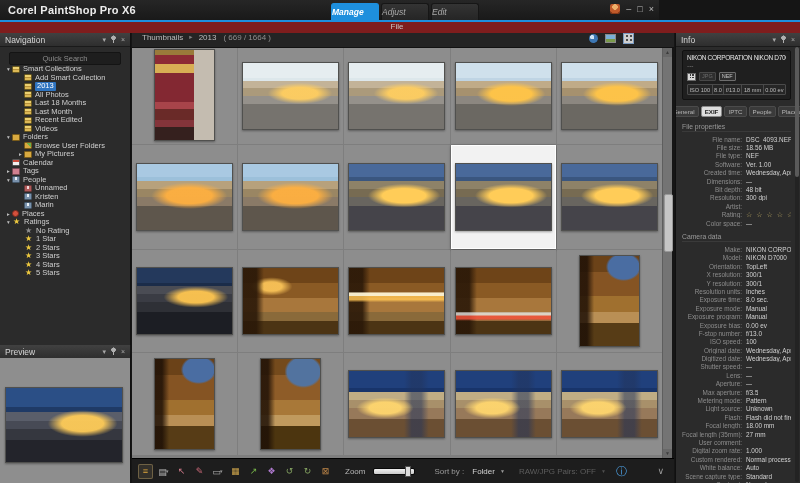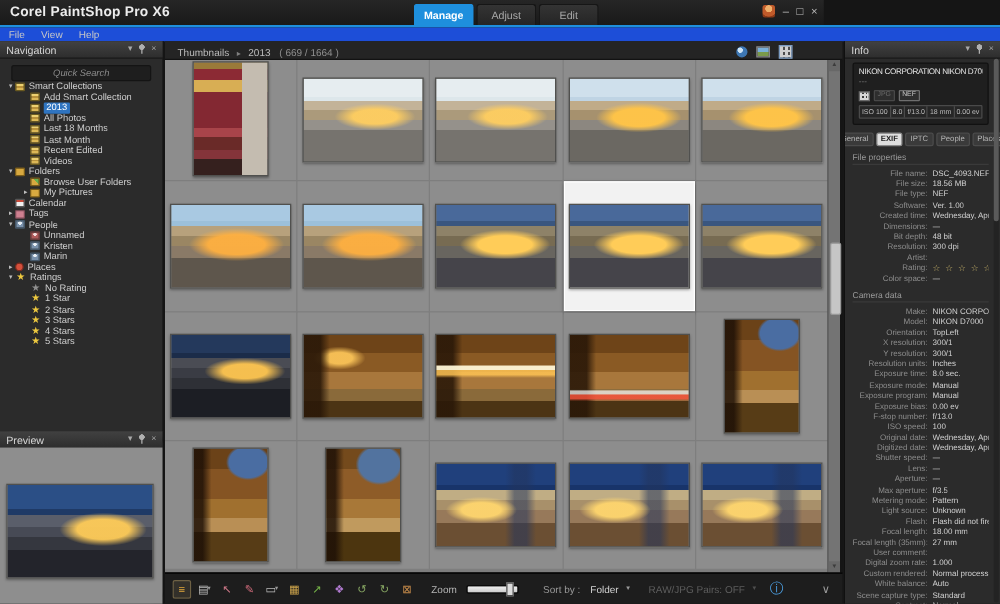--- a/index.html
+++ b/index.html
@@ -2,44 +2,44 @@
 <html><head>
 <meta charset="utf-8">
 <style>
   html,body{margin:0;padding:0;width:800px;height:483px;overflow:hidden;background:#151515;
     font-family:"Liberation Sans",sans-serif;-webkit-font-smoothing:antialiased;}
   .abs{position:absolute;}
   
   #titlebar{left:0;top:0;width:659px;height:20px;background:linear-gradient(#262626,#191919);}
   #apptitle{left:8px;top:0;height:20px;line-height:20px;font-size:11px;font-weight:bold;color:#ececec;letter-spacing:.2px;}
   #wtabs{left:331px;top:3px;display:flex;gap:2px;}
-  .wtab{width:46px;height:17px;line-height:17px;text-align:center;font-size:8.5px;color:#a9a9a9;
-    background:linear-gradient(#343434,#242424);border:1px solid #161616;border-bottom:none;border-radius:3px 3px 0 0;}
+  .wtab{width:46px;height:17px;line-height:17px;text-align:left;font-size:8.5px;color:#a9a9a9;
+    background:linear-gradient(#343434,#242424);border:1px solid #161616;border-bottom:none;border-radius:3px 3px 0 0;font-style:italic;}
   .wtab.act{background:#1e8fdd;color:#fff;font-weight:bold;border-color:#1e8fdd;}
   #winctl{right:5px;top:4px;display:flex;gap:6px;align-items:center;}
   .user-ic{width:10px;height:10px;border-radius:2px;
     background:radial-gradient(circle at 50% 30%,#f0b06a 0 2.6px,#c05a2a 3px 70%,#8a3a18 75%);}
   .wbtn{font-size:9px;color:#bdbdbd;line-height:10px;}
   #accent{left:0;top:20px;width:800px;height:2px;background:#1e8fdd;}
   
-  #menubar{left:0;top:22px;width:800px;height:11px;background:#1d4ed8;display:flex;align-items:center;padding-left:7px;box-sizing:border-box;}
+  #menubar{left:0;top:22px;width:800px;height:11px;background:#7f1d1d;display:flex;align-items:center;padding-left:7px;box-sizing:border-box;flex-direction:column;}
   .mitem{font-size:8px;color:#c6c6c6;margin-right:13px;}
   
   .panel{background:#2b2b2b;}
   .phead{height:13px;background:linear-gradient(#414141,#2e2e2e);border-bottom:1px solid #1a1a1a;
     display:flex;align-items:center;padding:0 5px;font-size:8.5px;color:#d6d6d6;}
   .phead .sp{flex:1;}
   .hico{font-size:7px;color:#a8a8a8;margin-left:4px;line-height:8px;}
   .pin{width:7px;height:9px;margin-left:4px;
     background:radial-gradient(circle at 50% 30%,#b0b0b0 0 2.1px,transparent 2.4px),
     linear-gradient(#b0b0b0,#b0b0b0) 50% 78%/1px 4px no-repeat;}
   
   #navpanel{left:0;top:33px;width:131px;height:312px;border-right:1px solid #101010;box-sizing:border-box;}
   .qsearch{margin:5px 9px 0;height:11px;background:#1e1e1e;border:1px solid #141414;border-radius:2px;
-    font-size:7.5px;color:#8b8b8b;text-align:center;line-height:11px;font-style:italic;}
+    font-size:7.5px;color:#8b8b8b;text-align:center;line-height:11px;}
   #ntabs{display:flex;margin:6px 4px 5px;gap:2px;}
   .ntab{font-size:7.5px;padding:1px 5px;background:#2f2f2f;color:#9b9b9b;border:1px solid #3c3c3c;border-radius:2px;}
   .ntab.act{background:#4c4c4c;color:#e6e6e6;border-color:#636363;}
   .trow{display:flex;align-items:center;height:8.5px;padding-left:5px;font-size:7.5px;color:#cfcfcf;white-space:nowrap;line-height:8.5px;text-align:center;}
   .trow.lvl1{padding-left:17px;}
   .exp{width:7px;flex:none;font-size:5.5px;color:#bdbdbd;}
   .exp-open::before{content:"▾";} .exp-closed::before{content:"▸";}
   .ic{width:8px;height:7px;flex:none;margin-right:3px;border-radius:1px;}
   .ic-collection,.ic-collection-add{background:linear-gradient(180deg,#ecd070 0 34%,#b8913a 34% 64%,#dcb856 64%);border:1px solid #6a5a20;box-sizing:border-box;}
   .ic-folder{background:#d8a940;border:1px solid #7a5c1a;box-sizing:border-box;}
@@ -53,21 +53,21 @@
   .ic-star::before{content:"★";font-size:8px;line-height:8px;color:#eec93f;}
   .ic-star-gray::before{content:"★";font-size:8px;line-height:8px;color:#8f8f8f;}
   .tlabel{overflow:hidden;}
   .trow.sel .tlabel{background:#2f74c0;color:#fff;padding:0 2px;border-radius:1px;}
   
   #prevpanel{left:0;top:345px;width:131px;height:138px;border-right:1px solid #101010;box-sizing:border-box;border-radius:10px;}
   #prevbody{position:absolute;top:13px;left:0;right:0;bottom:0;background:#8e8e8e;}
   #prevphoto{position:absolute;left:5px;top:29px;width:118px;height:76px;}
   
   #bcrumb{left:132px;top:33px;width:542px;height:15px;background:#242424;border-bottom:1px solid #121212;
-    display:flex;align-items:flex-end;padding-left:10px;box-sizing:border-box;font-size:8px;color:#bcbcbc;}
+    display:flex;align-items:flex-start;padding-left:10px;box-sizing:border-box;font-size:8px;color:#bcbcbc;}
   #bcrumb .sep{color:#7f7f7f;margin:0 6px;font-size:6.5px;}
   #bcrumb .cnt{color:#8f8f8f;margin-left:7px;}
   #vicons{margin-left:auto;margin-right:40px;display:flex;gap:7px;align-items:center;}
   .vic{display:inline-block;}
   .map-view-icon{width:9px;height:9px;border-radius:50%;
     background:radial-gradient(circle at 35% 35%,#cfe4f4 0 24%,#3d77b3 28% 74%,#1c4a7a 78%);}
   .preview-mode-icon{width:11px;height:9px;border:1px solid #8a8a8a;box-sizing:border-box;
     background:linear-gradient(180deg,#7ab0d8 0 55%,#7a9a4a 55%);}
   .thumbnail-grid-icon{width:11px;height:11px;border:1px solid #7a9ac0;box-sizing:border-box;background-color:#4c4c4c;
     background-image:repeating-linear-gradient(0deg,#cfcfcf 0 2px,transparent 2px 4px),

